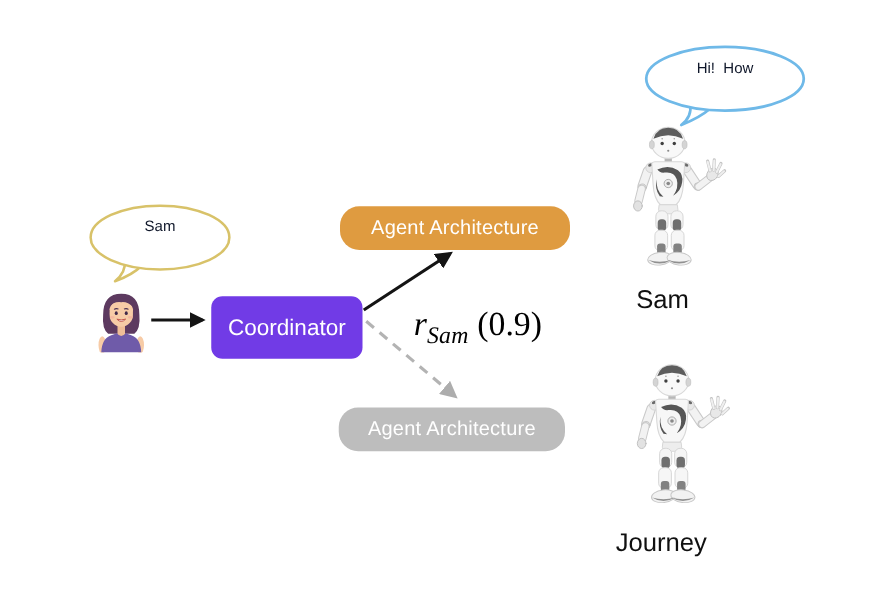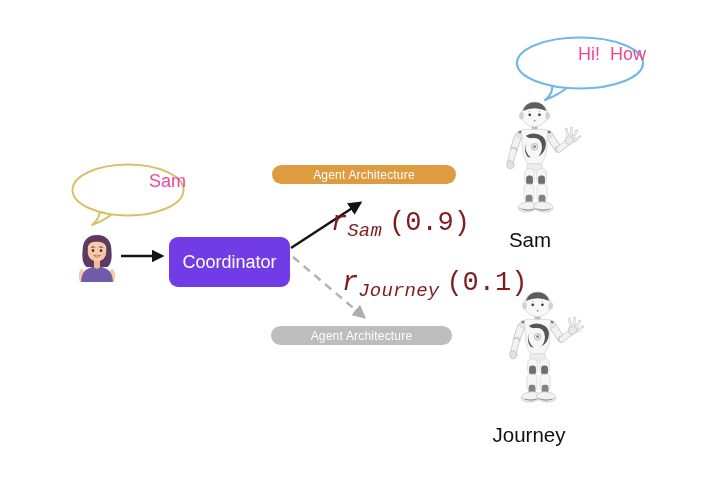--- a/index.html
+++ b/index.html
@@ -6,27 +6,27 @@
   .canvas{
     position:relative;width:710px;height:490px;background:#ffffff;
     font-family:"Liberation Sans",sans-serif;overflow:hidden;
   }
   .overlay{position:absolute;left:0;top:0;pointer-events:none;}
   .node{
     position:absolute;display:flex;align-items:center;justify-content:center;
     color:#ffffff;box-sizing:border-box;
   }
   .coordinator{left:169px;top:237px;width:121px;height:50px;background:#713be6;border-radius:9px;font-size:18px;}
-  .agent-box{height:19px;border-radius:15.5px;font-size:12px;letter-spacing:.2px;}
+  .agent-box{height:35px;border-radius:15.5px;font-size:16px;letter-spacing:.2px;}
   .agent-sam{left:272px;top:165px;width:184px;background:#df9b40;}
   .agent-journey{left:271px;top:326px;width:181px;background:#bdbdbd;}
   .bubble-svg{position:absolute;}
-  .bubble-text{position:absolute;text-align:right;font-size:18px;line-height:21px;color:#ec4899;}
+  .bubble-text{position:absolute;text-align:center;font-size:12px;line-height:21px;color:#0f172a;}
   .bubble-line{white-space:pre;display:block;}
-  .route-label{position:absolute;font-family:Liberation Mono, monospace;font-size:27px;color:#7f1d1d;white-space:nowrap;}
+  .route-label{position:absolute;font-family:Liberation Serif, serif;font-size:27px;color:#000000;white-space:nowrap;margin-top:36px;}
   .route-label .rvar{font-style:italic;}
   .route-label sub{font-style:italic;font-size:19px;line-height:0;letter-spacing:.2px;}
   .route-label .rwt{margin-left:7px;font-style:normal;}
   .robot-name{position:absolute;width:110px;text-align:center;font-size:20.5px;color:#101010;}
   .robot-svg{position:absolute;}
   .avatar-svg{position:absolute;left:74px;top:230px;}
 </style>
 </head>
 <body>
 
@@ -151,23 +151,20 @@
   <div class="node agent-box agent-sam">
     <span>Agent Architecture</span>
   </div>
   <div class="node agent-box agent-journey">
     <span>Agent Architecture</span>
   </div>
 
   <div class="route-label" style="left:331px;top:208px">
     <span class="rvar">r</span><sub>Sam</sub><span class="rwt">(0.9)</span>
   </div>
-  <div class="route-label" style="left:342px;top:268px">
-    <span class="rvar">r</span><sub>Journey</sub><span class="rwt">(0.1)</span>
-  </div>
 
   <svg class="bubble-svg" style="left:514px;top:36px" width="132" height="68" viewBox="0 0 132 68">
     <path d="M38,47 Q40,57 31,64 Q46,58 54,51 Z" fill="#ffffff" stroke="#6fb9e8" stroke-width="2.2" stroke-linejoin="round"></path>
     <ellipse cx="66" cy="27" rx="63" ry="25.5" fill="#ffffff" stroke="#6fb9e8" stroke-width="2.2"></ellipse>
   </svg>
   <div class="bubble-text" style="left:514px;top:44px;width:132px">
     <span class="bubble-line">Hi!  How</span>
   </div>
 
   <svg class="robot-svg" style="left:489px;top:92px" width="97" height="130" viewBox="0 0 100 124">

